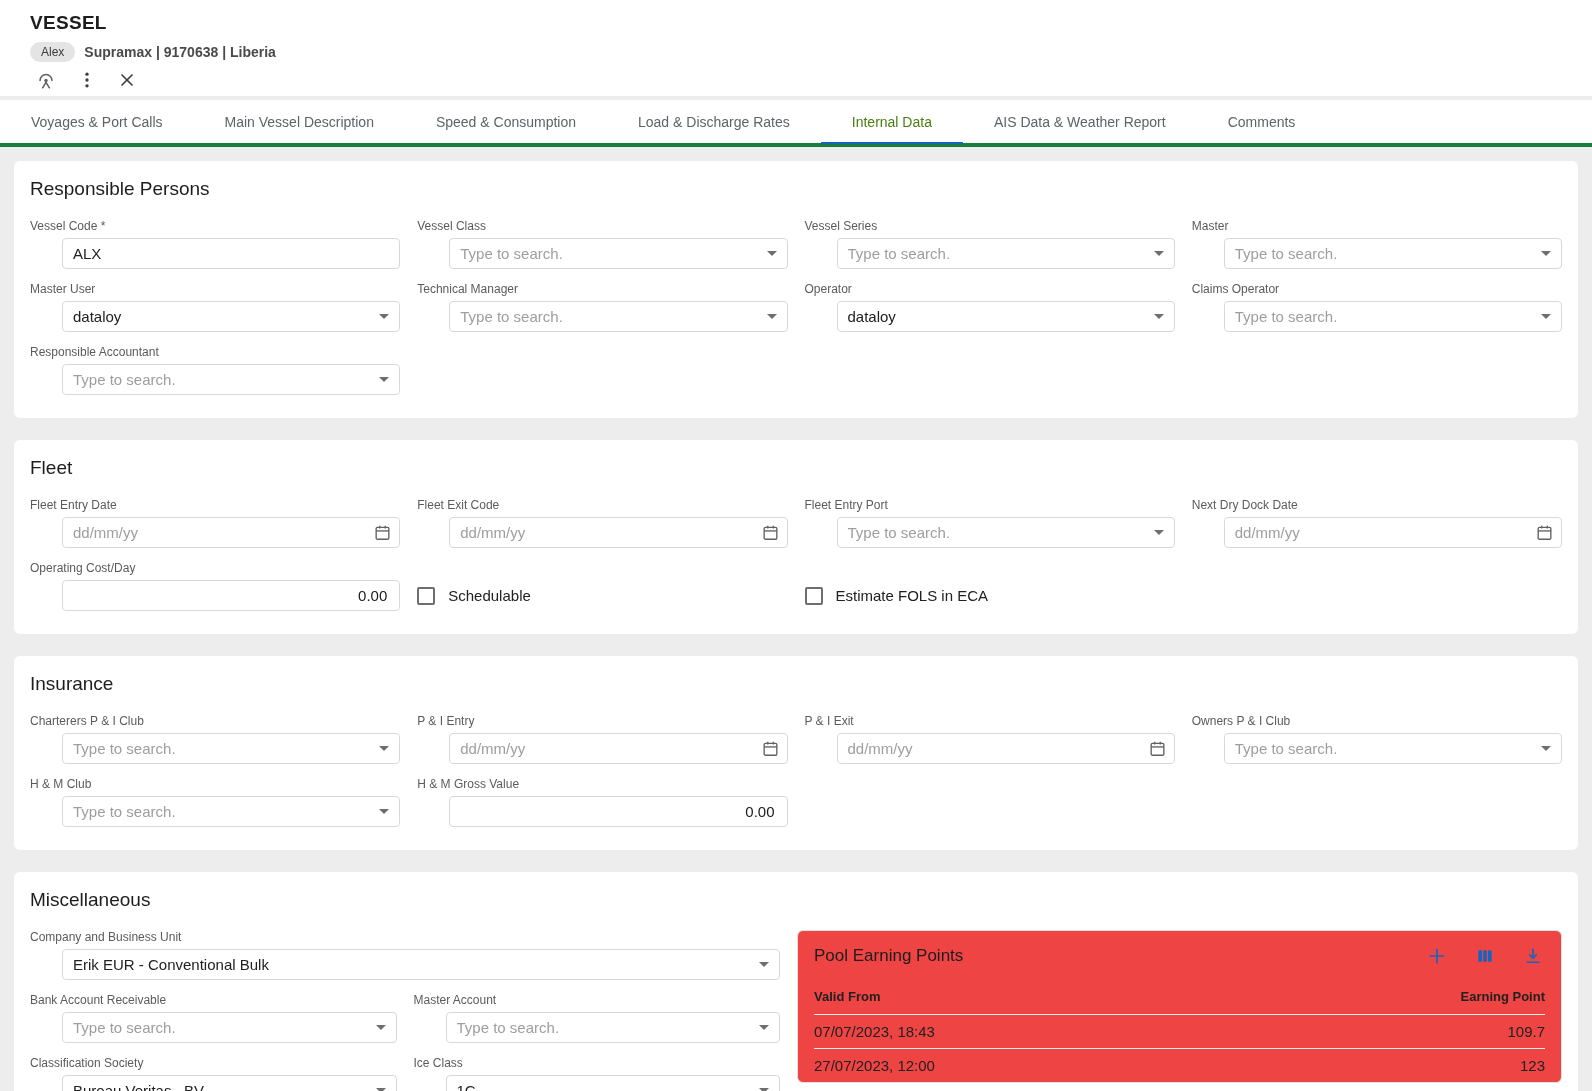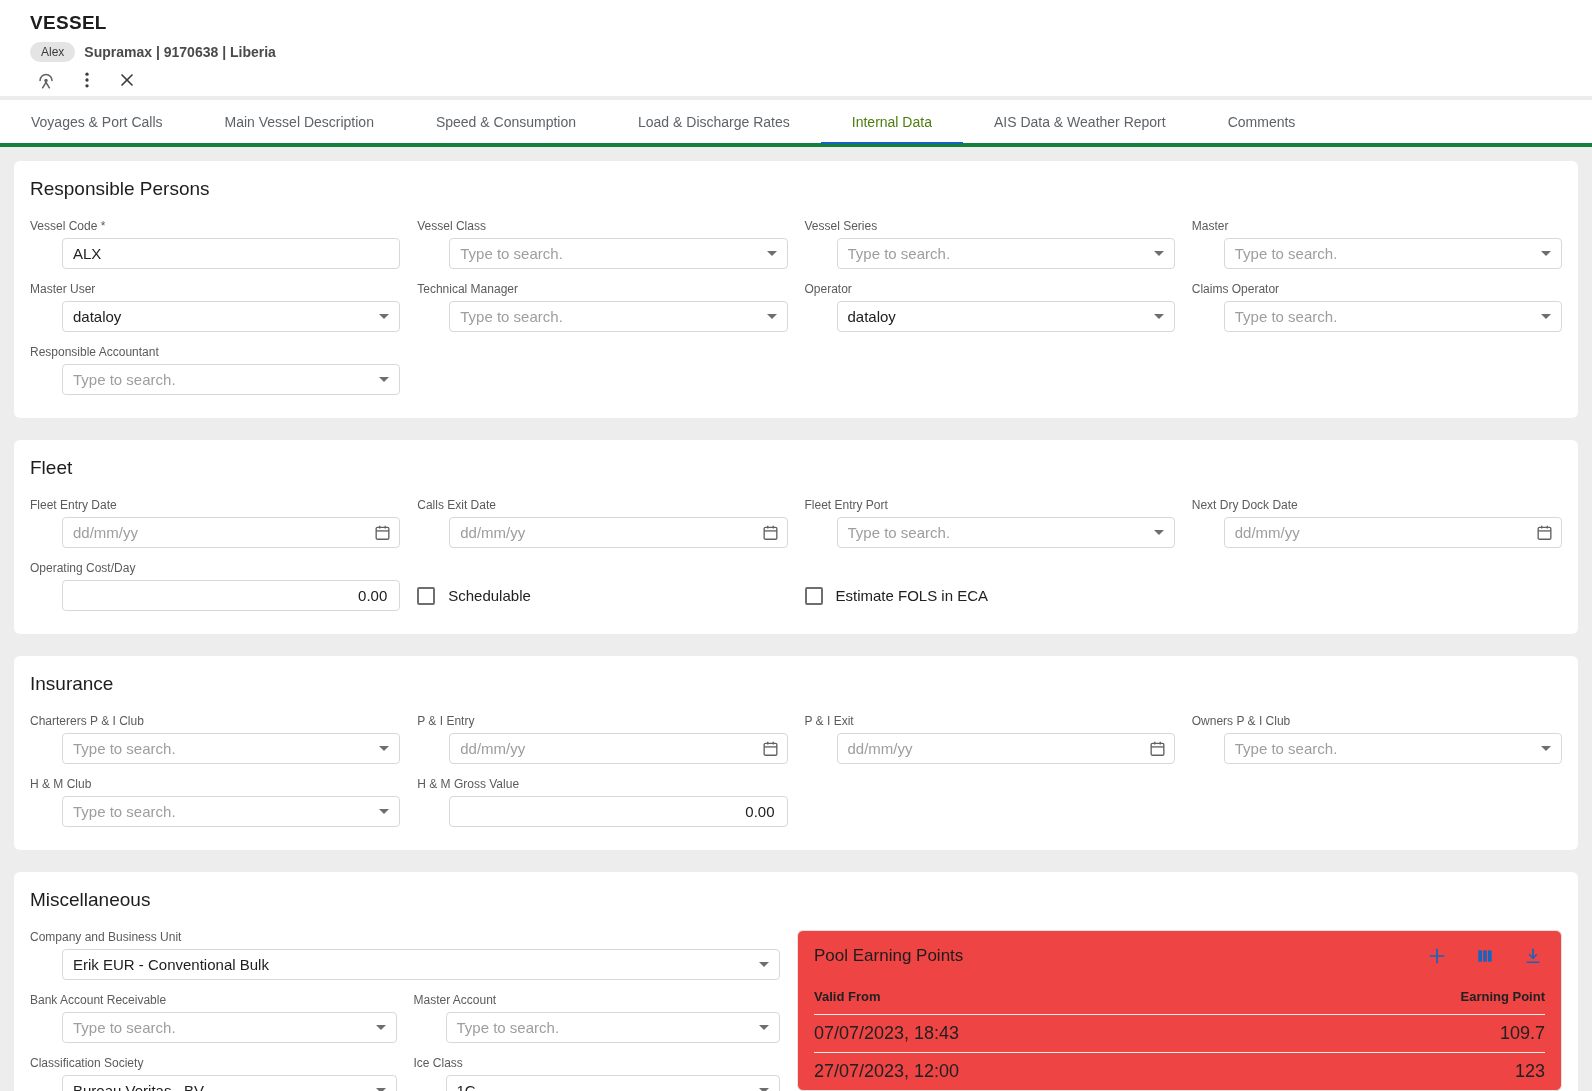--- a/index.html
+++ b/index.html
@@ -92,21 +92,21 @@
   .pool-title { font-size:17px; font-weight:400; color:#1d1d1d; }
   .pool-icons { display:flex; gap:24px; align-items:center; }
   .pool-icons .icon-btn { padding:2px; }
   table.pool-table { width:100%; border-collapse:collapse; }
   .pool-table th {
     font-size:13px; font-weight:700; color:#212121;
     padding:11px 0 10px; text-align:left;
   }
   .pool-table th.right, .pool-table td.right { text-align:right; }
   .pool-table td {
-    font-size:18px; color:#212121;
+    font-size:15px; color:#212121;
     padding:8px 0; border-top:1px solid #ececec;
   }
 </style>
 </head>
 <body>
 
 <div class="app">
 
   <header class="topbar">
     <div>
@@ -242,21 +242,21 @@
               <svg width="19" height="19" viewBox="0 0 24 24" fill="none" stroke="#616161" stroke-width="1.7">
                 <rect x="4" y="5.5" width="16" height="15" rx="1.6"></rect>
                   <path d="M4 10h16"></path>
                   <path d="M8.5 3.5v3.5M15.5 3.5v3.5"></path>
               </svg>
             </span>
           </div>
         </div>
 
         <div class="field">
-          <label class="flabel">Calls Exit Date</label>
+          <label class="flabel">Fleet Exit Code</label>
           <div class="control has-cal">
             <input class="tinput" placeholder="dd/mm/yy" style="">
             <span class="cal">
               <svg width="19" height="19" viewBox="0 0 24 24" fill="none" stroke="#616161" stroke-width="1.7">
                 <rect x="4" y="5.5" width="16" height="15" rx="1.6"></rect>
                   <path d="M4 10h16"></path>
                   <path d="M8.5 3.5v3.5M15.5 3.5v3.5"></path>
               </svg>
             </span>
           </div>

